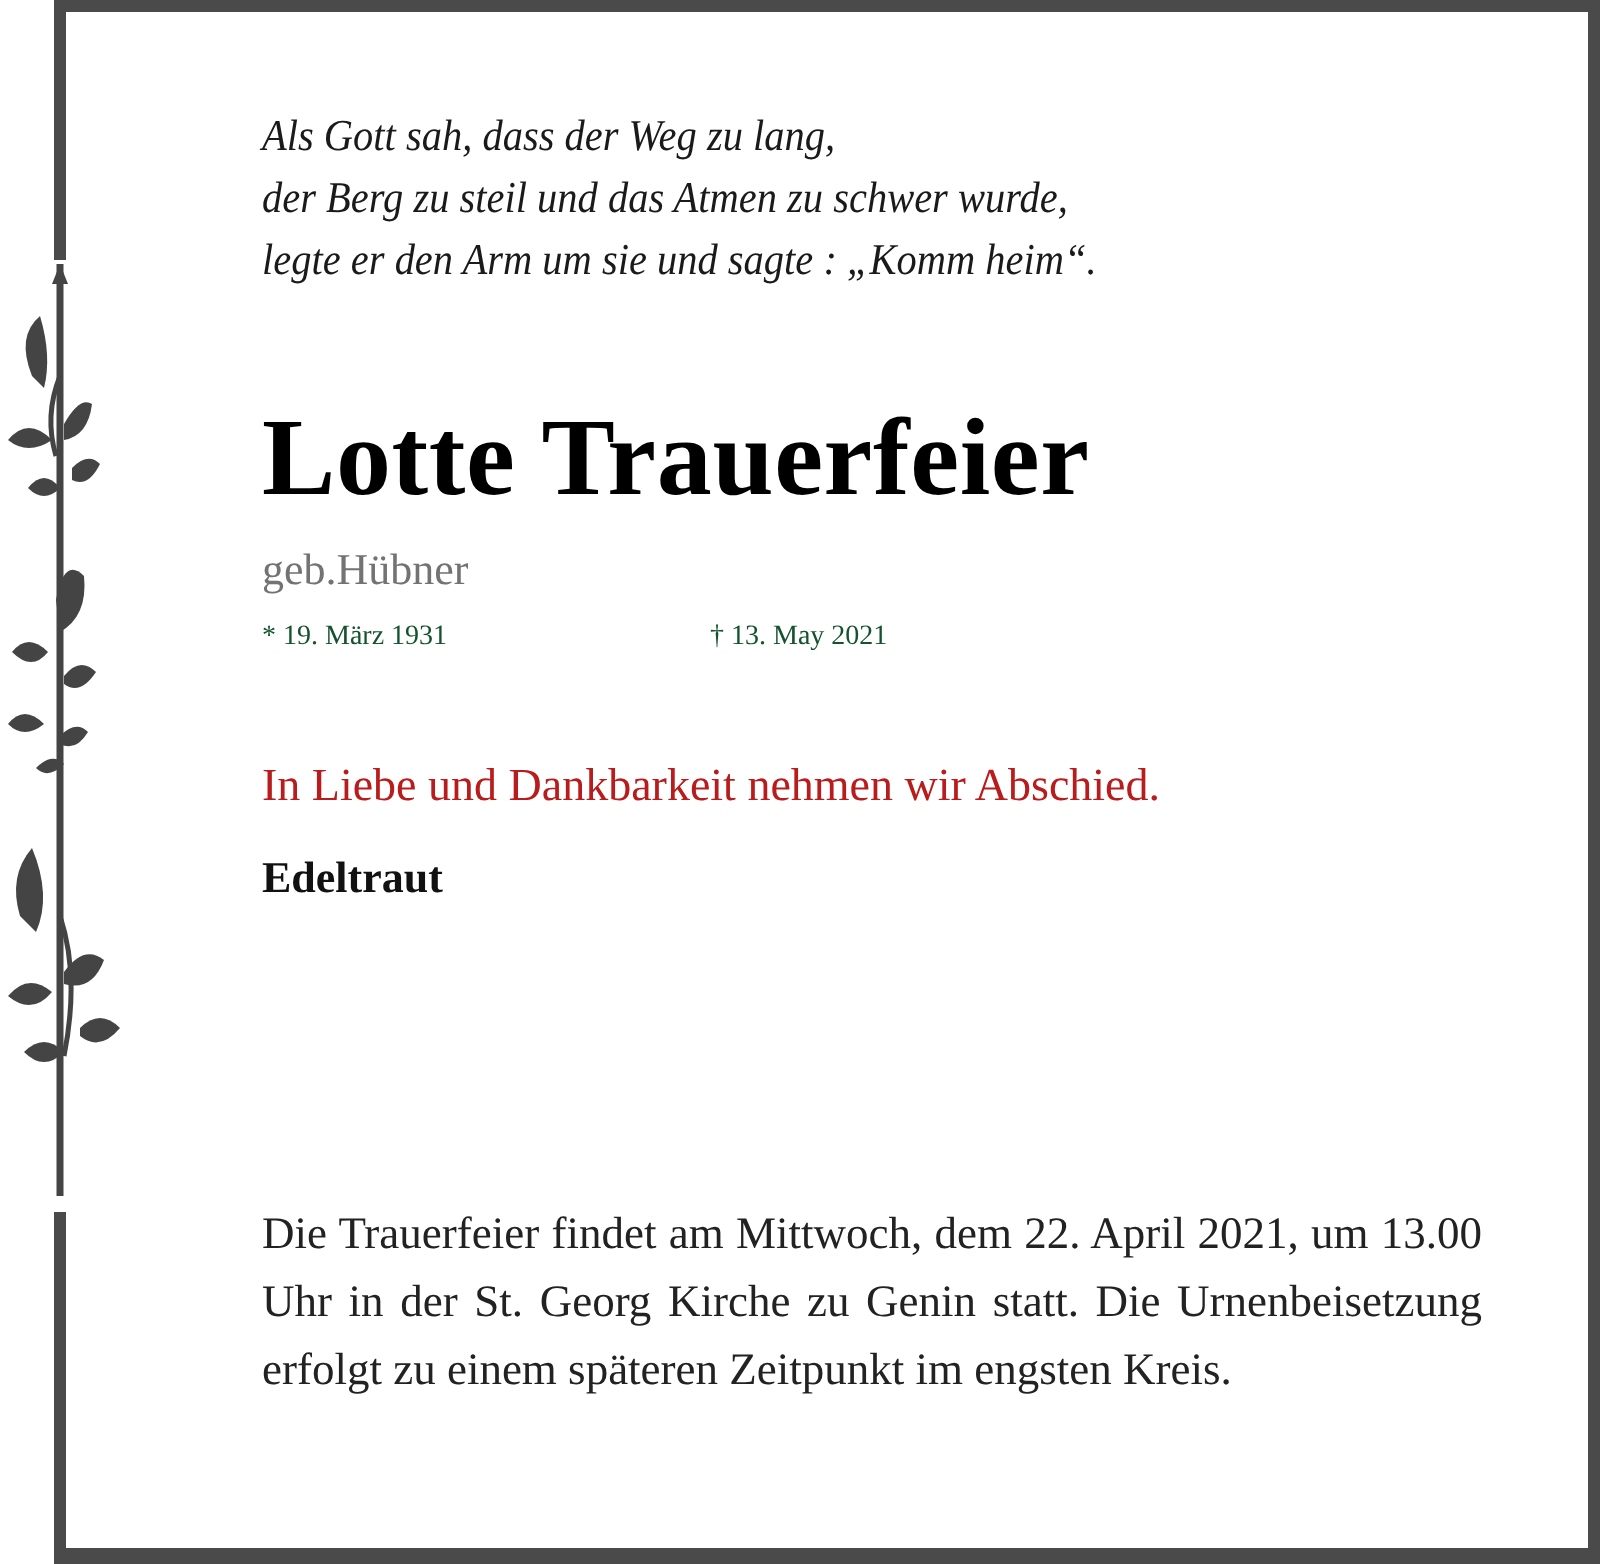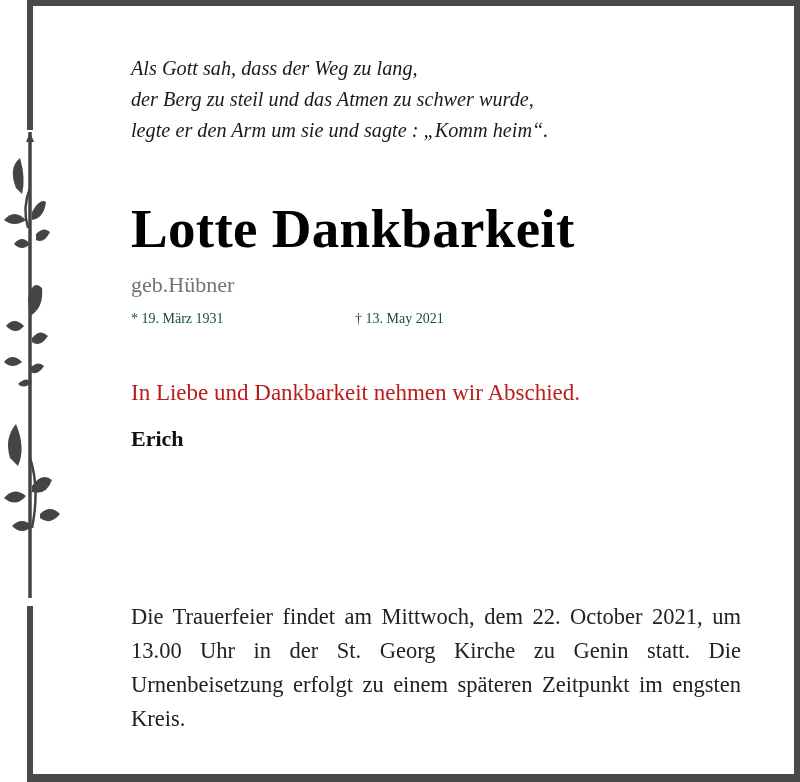--- a/index.html
+++ b/index.html
@@ -61,27 +61,27 @@
     <path d="M12 398 Q22 388 32 398 Q22 408 12 398 Z" stroke="none"></path>
   </g>
 </svg>
 
 <div class="poem">
   <div>Als Gott sah, dass der Weg zu lang,</div>
   <div>der Berg zu steil und das Atmen zu schwer wurde,</div>
   <div>legte er den Arm um sie und sagte : „Komm heim“.</div>
 </div>
 
-<div class="name">Lotte Dankbarkeit</div>
+<div class="name">Lotte Trauerfeier</div>
 <div class="maiden">geb.Hübner</div>
 
 <div class="dates">
   <span>* 19. März 1931</span>
   <span class="death">† 13. May 2021</span>
 </div>
 
 <div class="farewell">In Liebe und Dankbarkeit nehmen wir Abschied.</div>
 
 <div class="mourners">
-  <div>Erich</div>
+  <div>Edeltraut</div>
 </div>
 
-<div class="service">Die Trauerfeier findet am Mittwoch, dem 22. October 2021, um 13.00 Uhr in der St. Georg Kirche zu Genin statt. Die Urnenbeisetzung erfolgt zu einem späteren Zeitpunkt im engsten Kreis.</div>
+<div class="service">Die Trauerfeier findet am Mittwoch, dem 22. April 2021, um 13.00 Uhr in der St. Georg Kirche zu Genin statt. Die Urnenbeisetzung erfolgt zu einem späteren Zeitpunkt im engsten Kreis.</div>
 
 </body></html>

